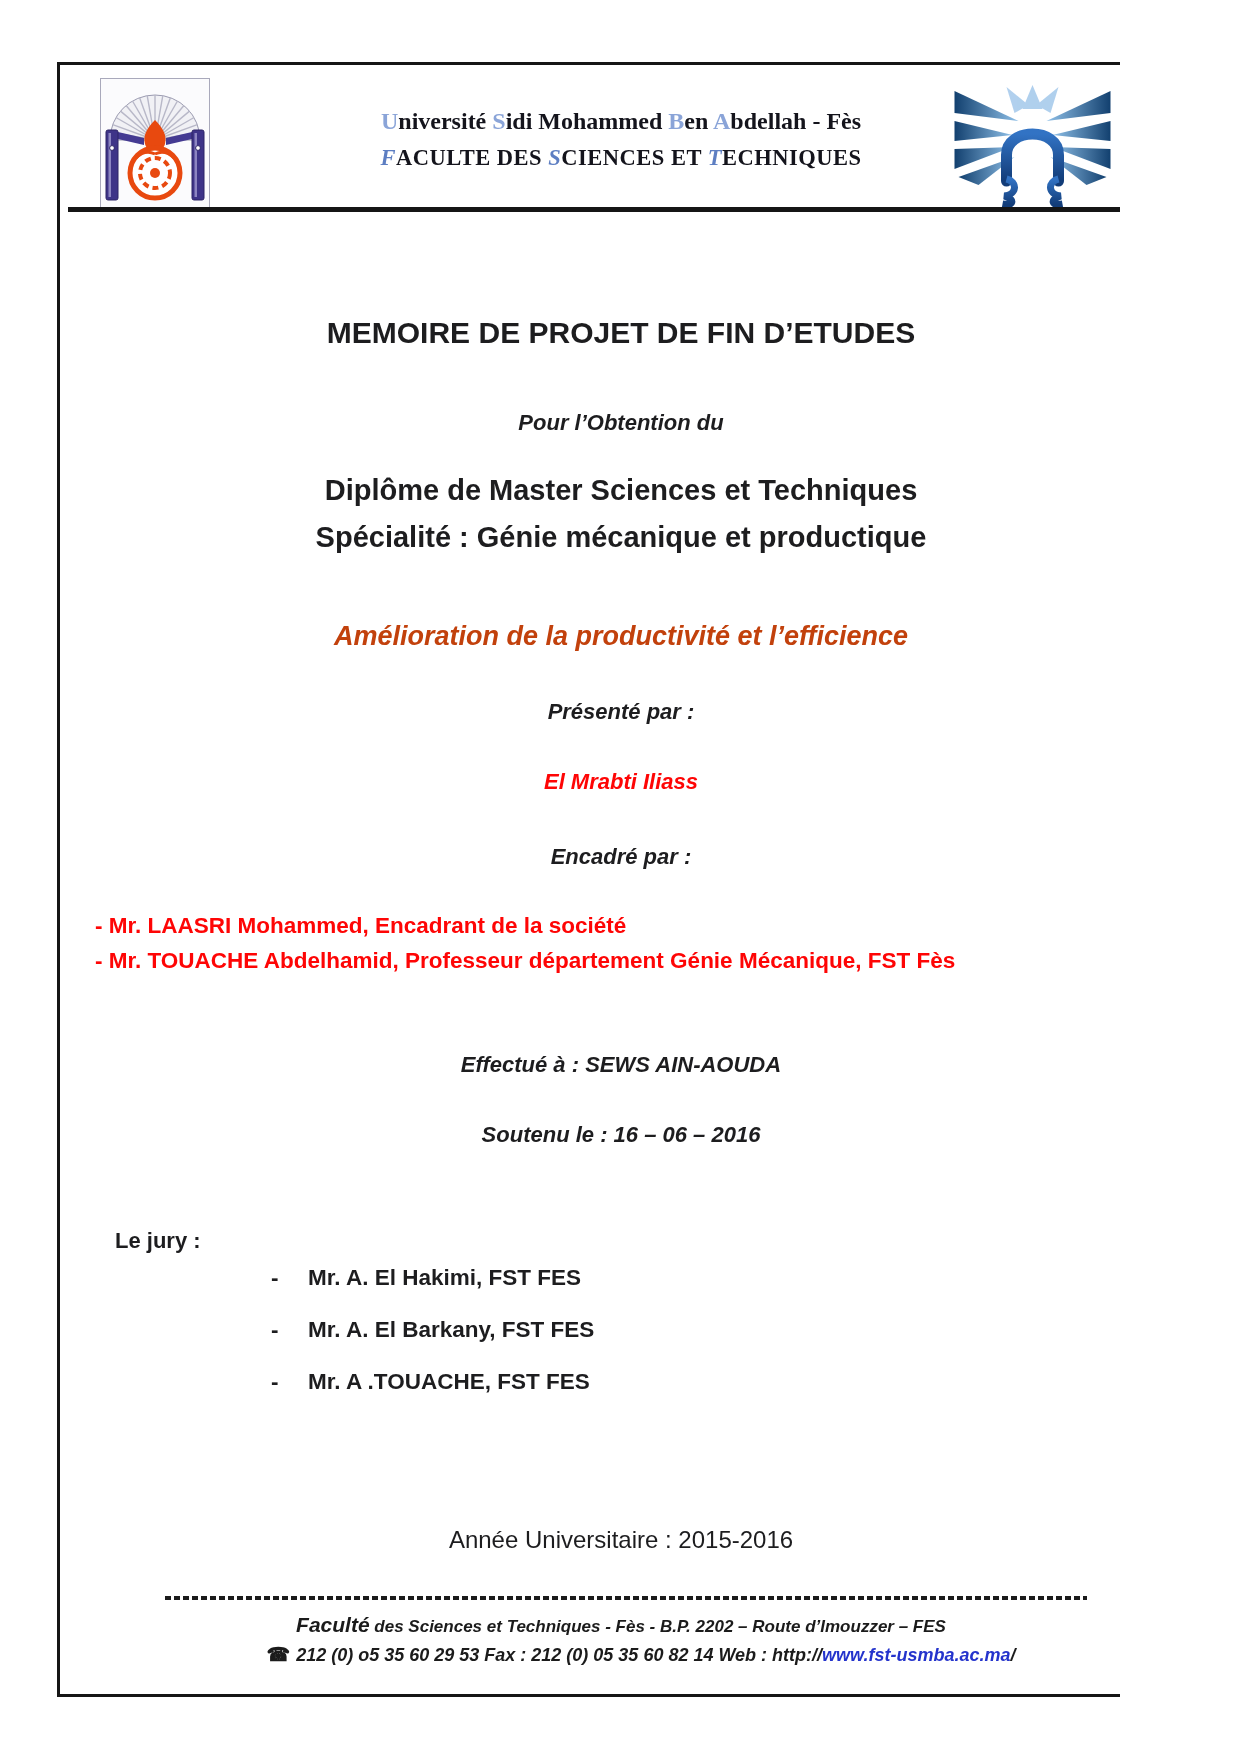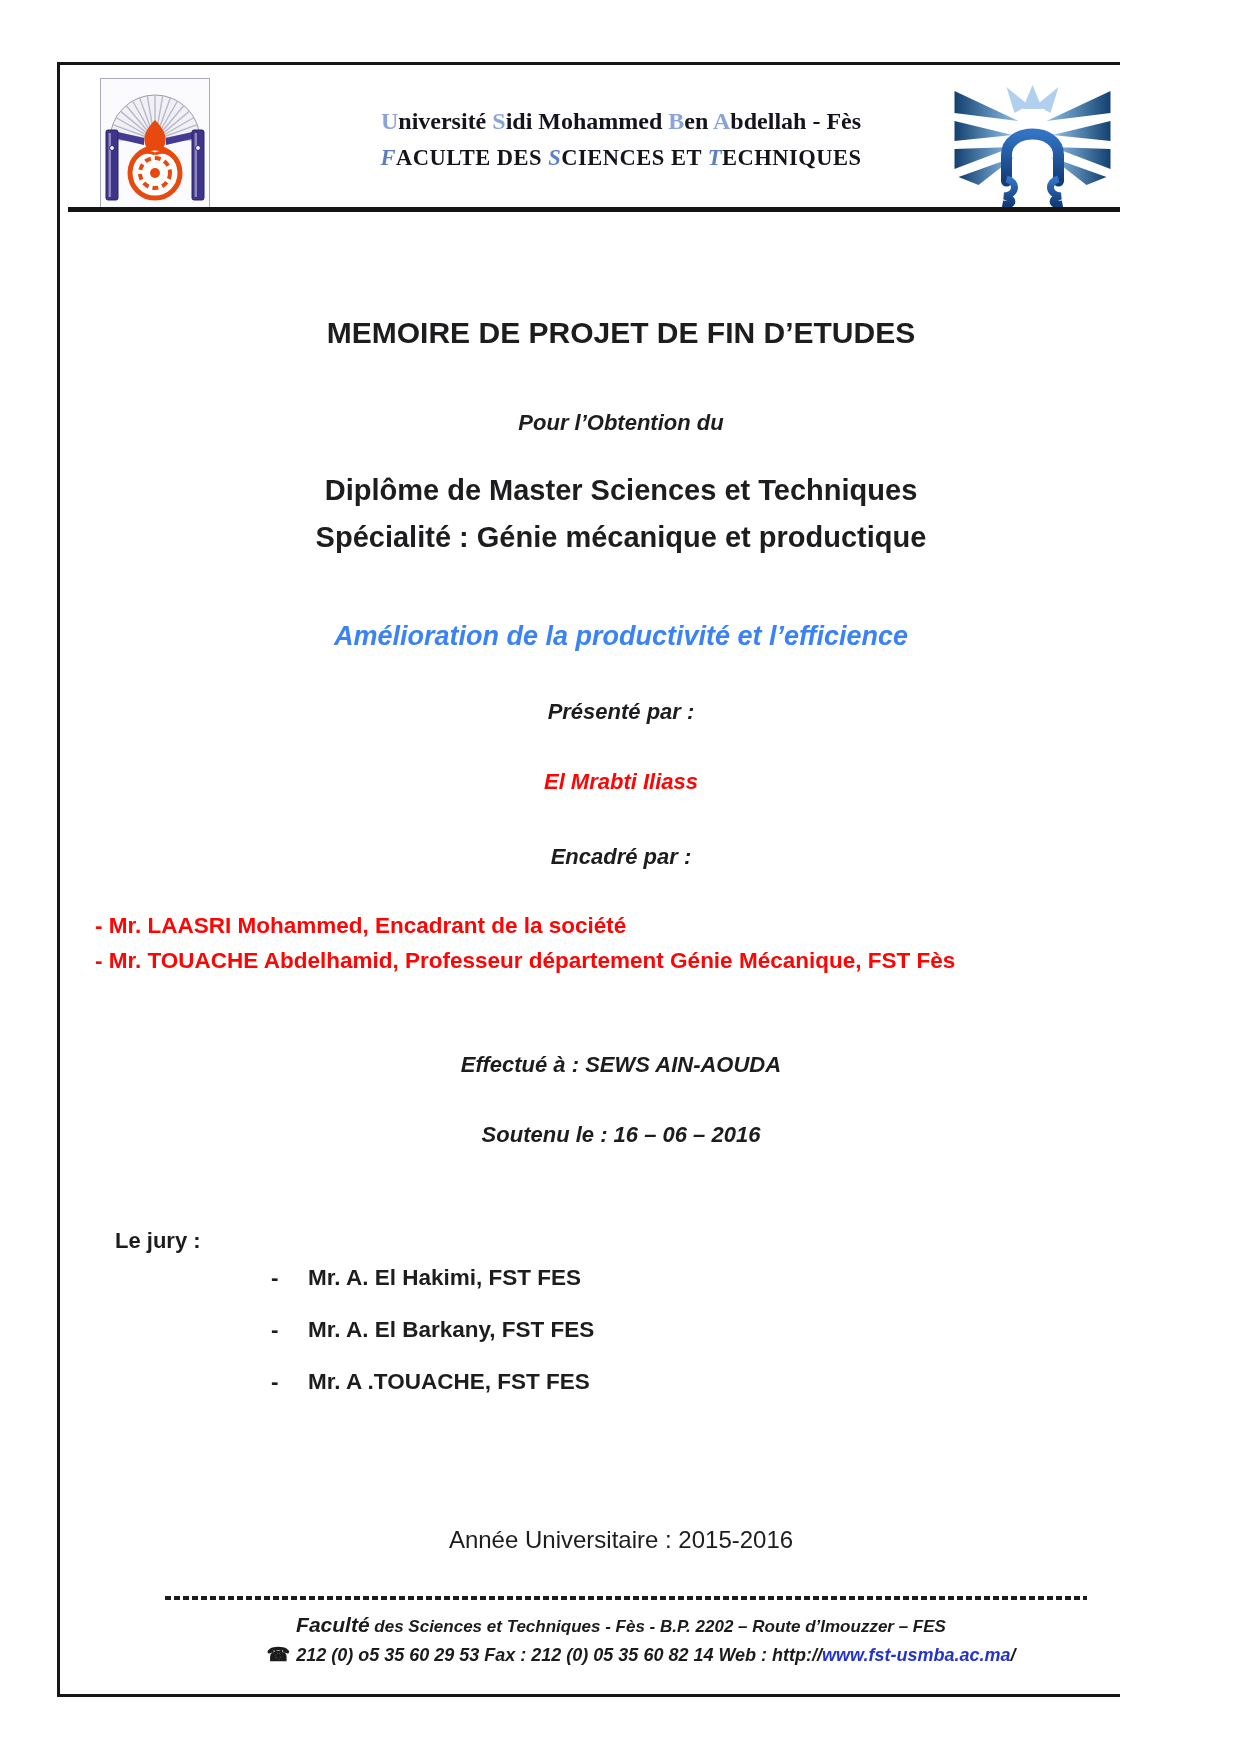--- a/index.html
+++ b/index.html
@@ -16,21 +16,21 @@
   .seg-accent2{color:#5d7ec2;font-style:italic;}
   .header-rule{position:absolute;left:8px;top:142px;width:1083px;height:5px;background:#151515;}
   .logo-left{position:absolute;left:40px;top:13px;width:110px;height:130px;}
   .logo-right{position:absolute;left:892px;top:18px;width:161px;height:125px;}
 
   
   .blk{position:absolute;left:0;right:0;text-align:center;}
   .doc-type{top:251px;font-size:30px;font-weight:bold;}
   .for-obtaining{top:345px;font-size:22px;font-weight:bold;font-style:italic;}
   .diploma{top:402px;font-size:29px;font-weight:bold;line-height:47px;}
-  .project-title{top:556px;font-size:27px;font-weight:bold;font-style:italic;color:#3b82f6;}
+  .project-title{top:556px;font-size:27px;font-weight:bold;font-style:italic;color:#c2410c;}
   .presented{top:634px;font-size:22px;font-weight:bold;font-style:italic;}
   .author{top:704px;font-size:22px;font-weight:bold;font-style:italic;color:#fe0505;}
   .supervised{top:779px;font-size:22px;font-weight:bold;font-style:italic;}
   .supervisors{position:absolute;left:35px;right:10px;top:843px;text-align:left;
                font-size:22.5px;font-weight:bold;color:#fe0505;line-height:35px;}
   .location{top:987px;font-size:22px;font-weight:bold;font-style:italic;}
   .defense{top:1057px;font-size:22px;font-weight:bold;font-style:italic;}
   .jury-label{position:absolute;left:55px;top:1163px;font-size:22px;font-weight:bold;}
   .jury-row{position:absolute;left:211px;font-size:22.5px;font-weight:bold;}
   .jury-row .bullet{display:inline-block;width:37px;}

